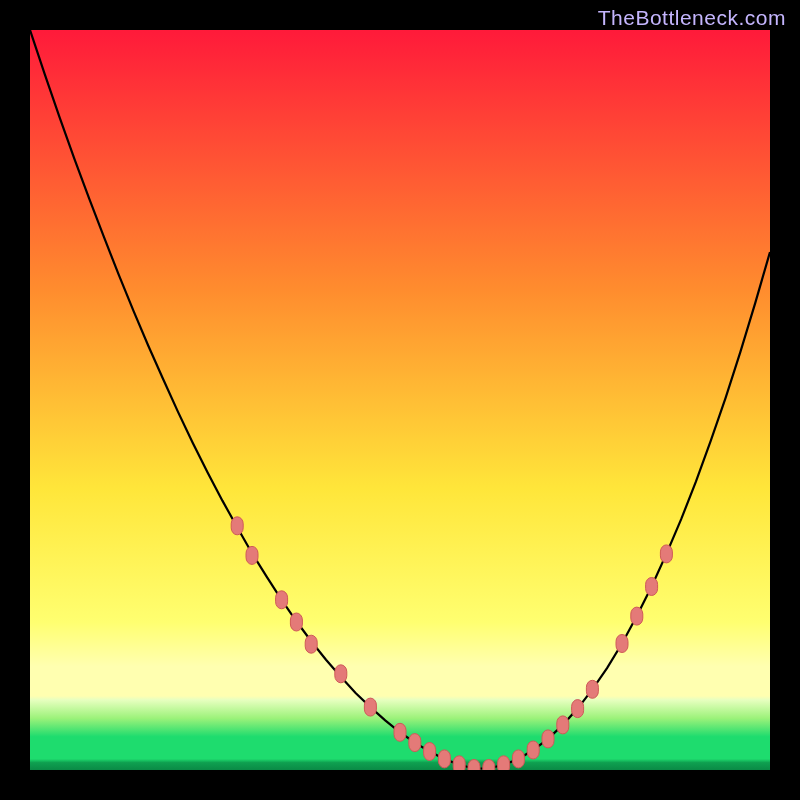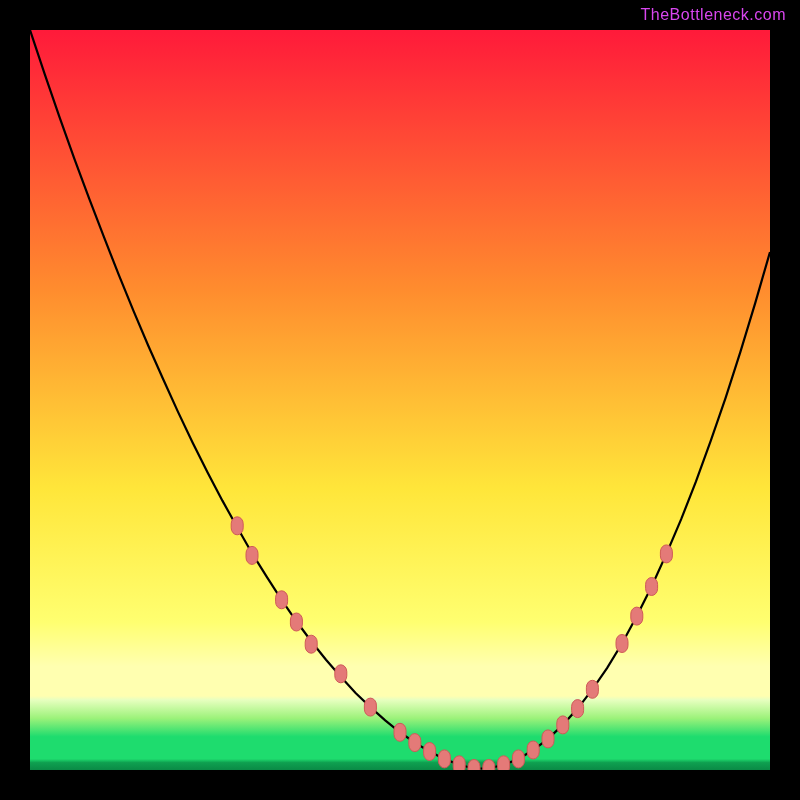--- a/index.html
+++ b/index.html
@@ -14,22 +14,22 @@
   .outer {
     position: relative;
     width: 800px;
     height: 800px;
     background: #000;
   }
   .watermark {
     position: absolute;
     top: 6px;
     right: 14px;
-    color: #d946ef;
-    font-size: 16px;
+    color: #c4b5fd;
+    font-size: 21px;
     font-weight: 500;
     letter-spacing: 0.5px;
     z-index: 50;
   }
   .plot {
     position: absolute;
     left: 30px;
     top: 30px;
     width: 740px;
     height: 740px;

